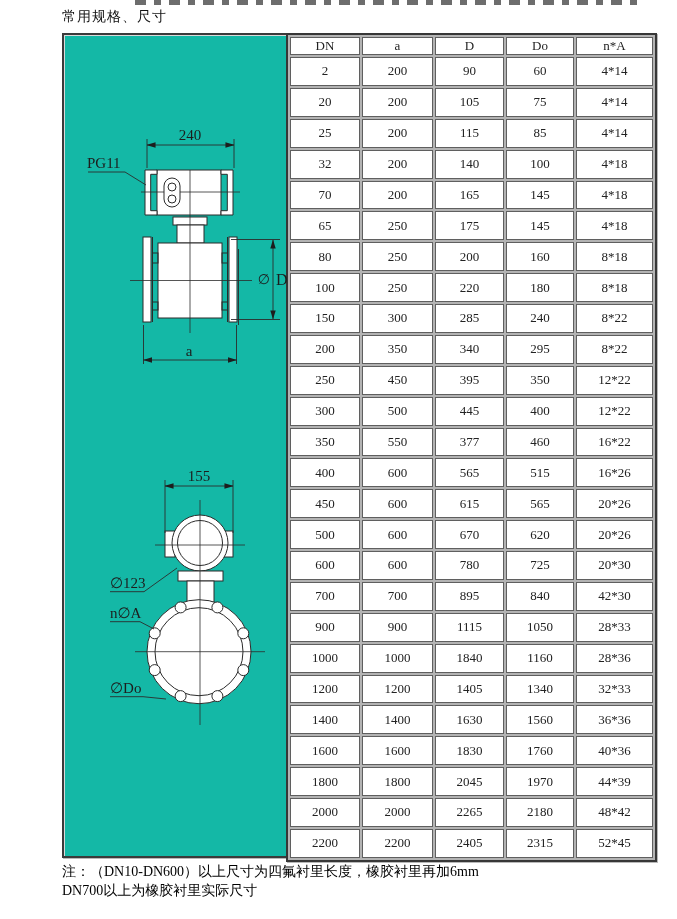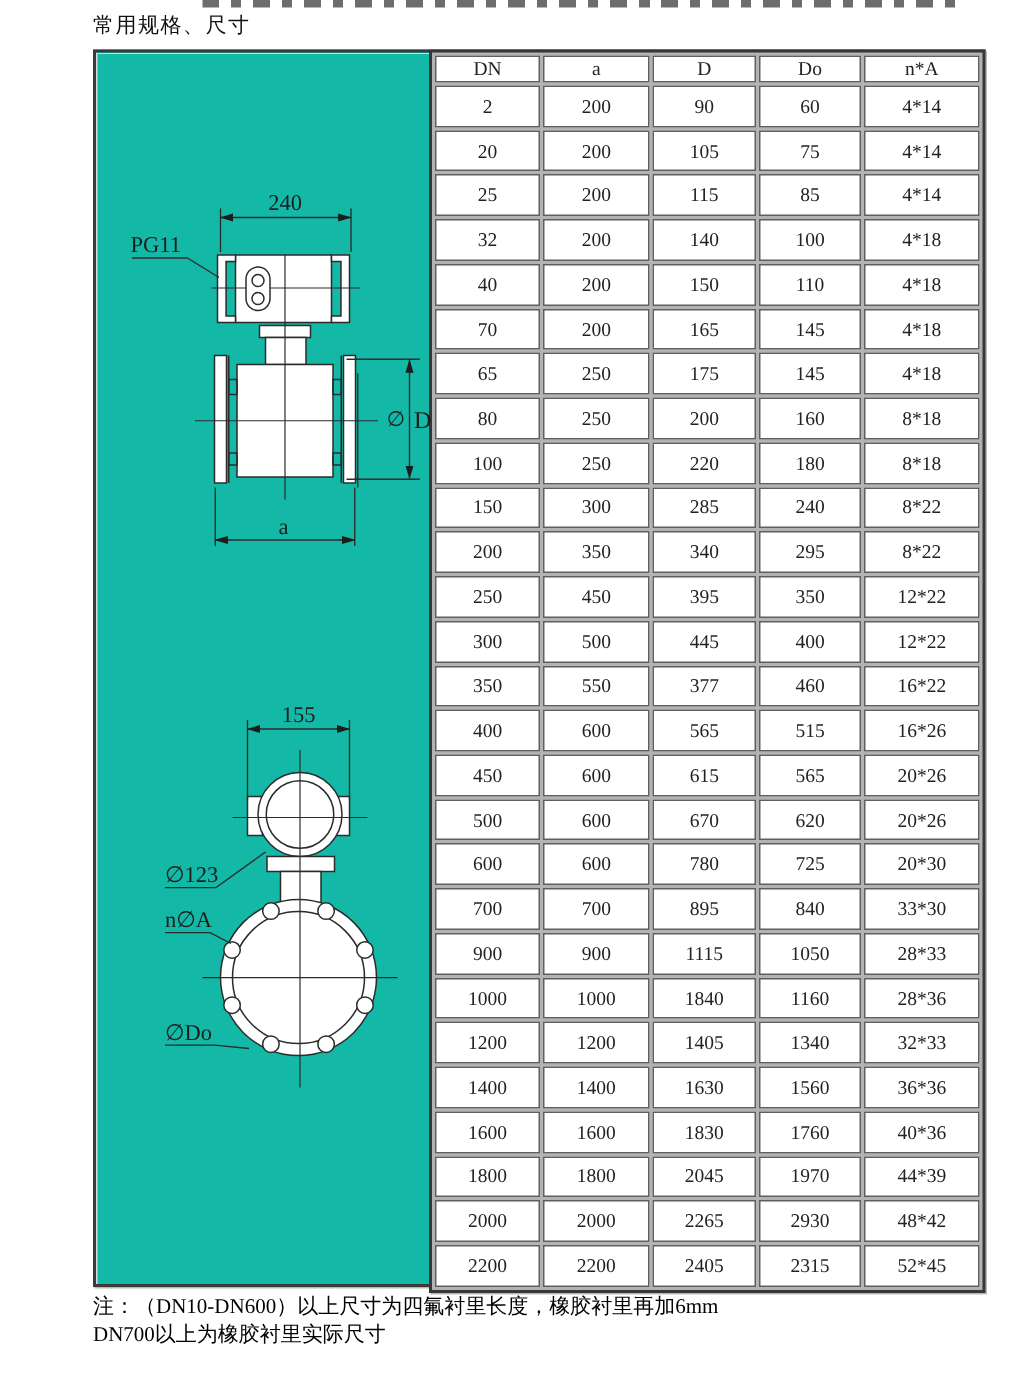--- a/index.html
+++ b/index.html
@@ -88,27 +88,20 @@
           <td>4*14</td>
         </tr>
         <tr>
           <td>32</td>
           <td>200</td>
           <td>140</td>
           <td>100</td>
           <td>4*18</td>
         </tr>
         <tr>
-          <td>40</td>
-          <td>200</td>
-          <td>150</td>
-          <td>110</td>
-          <td>4*18</td>
-        </tr>
-        <tr>
           <td>70</td>
           <td>200</td>
           <td>165</td>
           <td>145</td>
           <td>4*18</td>
         </tr>
         <tr>
           <td>65</td>
           <td>250</td>
           <td>175</td>
@@ -190,21 +183,21 @@
           <td>600</td>
           <td>780</td>
           <td>725</td>
           <td>20*30</td>
         </tr>
         <tr>
           <td>700</td>
           <td>700</td>
           <td>895</td>
           <td>840</td>
-          <td>33*30</td>
+          <td>42*30</td>
         </tr>
         <tr>
           <td>900</td>
           <td>900</td>
           <td>1115</td>
           <td>1050</td>
           <td>28*33</td>
         </tr>
         <tr>
           <td>1000</td>
@@ -238,21 +231,21 @@
           <td>1800</td>
           <td>1800</td>
           <td>2045</td>
           <td>1970</td>
           <td>44*39</td>
         </tr>
         <tr>
           <td>2000</td>
           <td>2000</td>
           <td>2265</td>
-          <td>2930</td>
+          <td>2180</td>
           <td>48*42</td>
         </tr>
         <tr>
           <td>2200</td>
           <td>2200</td>
           <td>2405</td>
           <td>2315</td>
           <td>52*45</td>
         </tr>
       </tbody>

